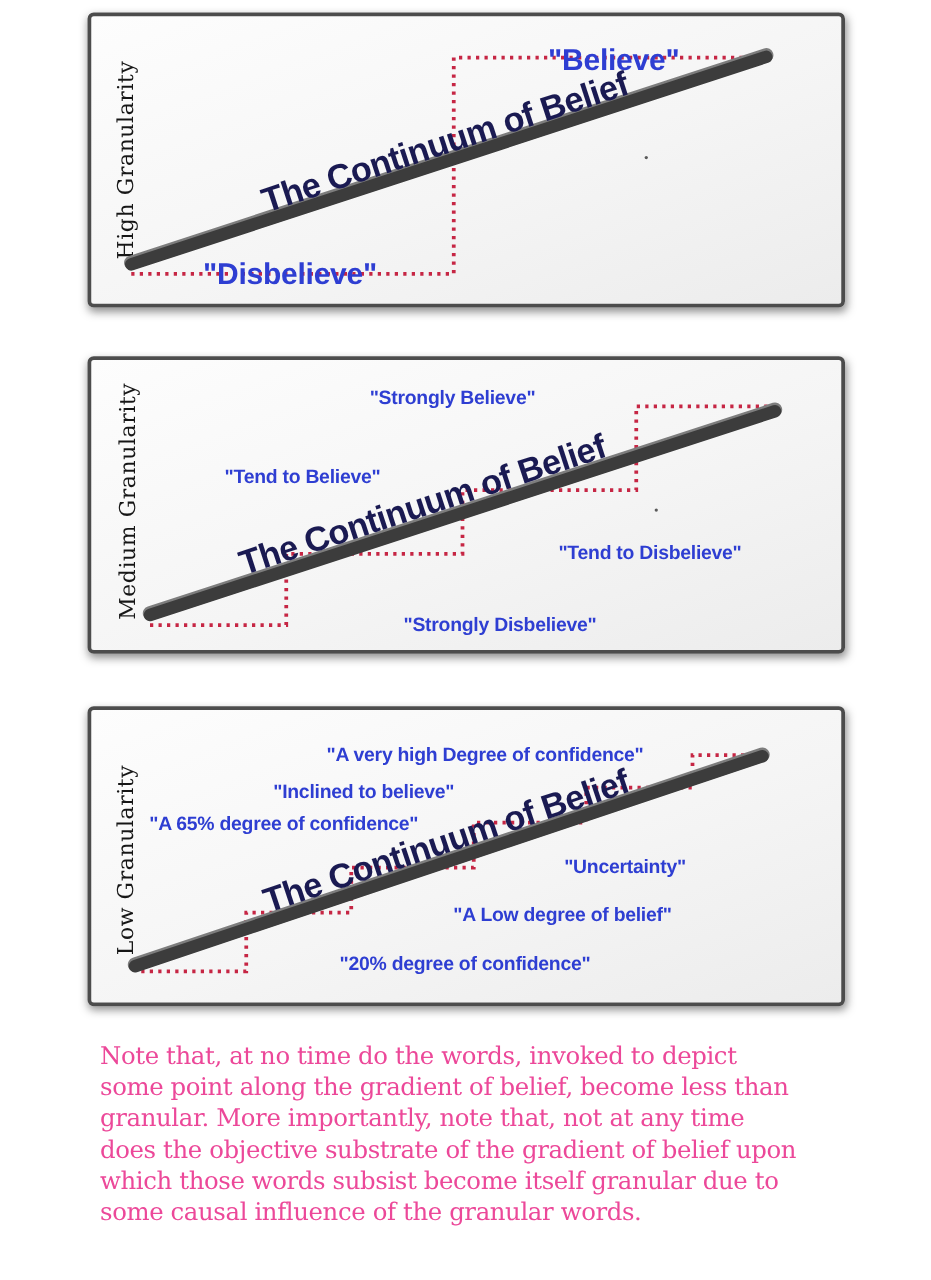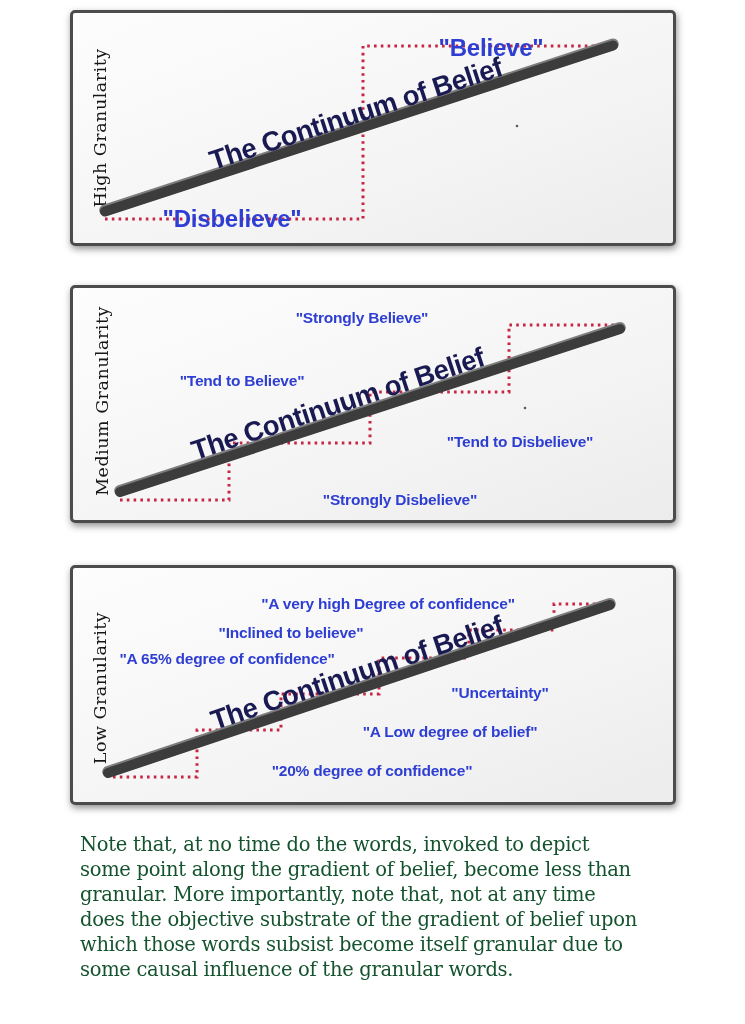--- a/index.html
+++ b/index.html
@@ -18,21 +18,21 @@
   .title-text{font-weight:bold;font-size:27.5px;text-anchor:middle;letter-spacing:-.5px;}
   .lbl{font-weight:bold;text-anchor:middle;letter-spacing:-.2px;}
   .lbl-lg{font-size:24px;}
   .lbl-sm{font-size:15.5px;}
   .steps{fill:none;stroke-width:3;stroke-dasharray:2.6 4.2;}
   .pipe-hi{stroke:#7d7d7d;stroke-width:11.5;stroke-linecap:round;}
   .pipe{stroke:#3c3c3c;stroke-width:10;stroke-linecap:round;}
   #caption{
     position:absolute;left:80px;top:832px;width:650px;
     font-family:"DejaVu Serif",serif;font-size:19.5px;line-height:25px;
-    color:#14532d;white-space:pre-line;letter-spacing:-.3px;
+    color:#ec4899;white-space:pre-line;letter-spacing:-.3px;
   }
 </style>
 </head>
 <body>
 
 <div class="panel" id="panel1">
   <svg viewBox="0 0 600 230">
     <text class="gran" transform="translate(27,115) rotate(-90)" y="6">High Granularity</text>
 
     <polyline class="steps" points="32,206 290,206 290,33 544,33" stroke="#c62644"></polyline>

